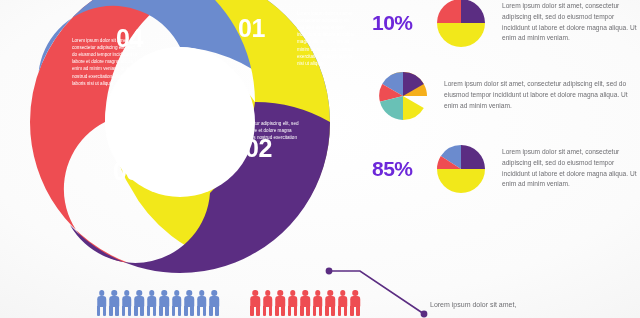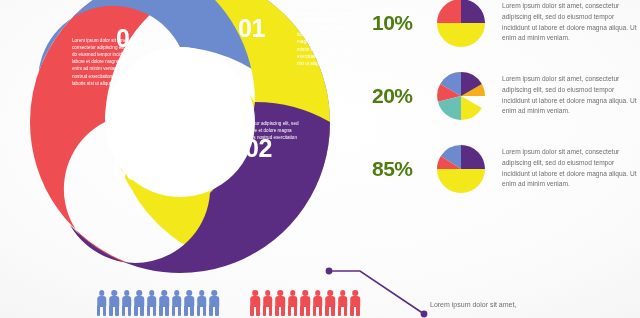--- a/index.html
+++ b/index.html
@@ -35,21 +35,21 @@
 
   
   .pies { position:absolute; left:372px; top:-14px; width:268px; }
   .pie-row { display:flex; align-items:center; height:73px; }
   .pct {
     width:58px;
     text-align:left;
     font-family:"Liberation Sans", sans-serif;
     font-weight:bold;
     font-size:21px;
-    color:#4d7c0f;
+    color:#6d28d9;
     letter-spacing:-0.5px;
   }
   .pie-wrap { width:62px; display:flex; justify-content:center; }
   .pie-note {
     flex:1;
     padding-left:10px;
     font-size:6.6px;
     line-height:1.62;
     color:#6f6f73;
   }
@@ -147,21 +147,20 @@
         <svg width="48" height="48" viewBox="0 0 100 100">
           <path d="M50,50 L50,0 A50,50 0 0,0 0,50 Z" fill="#EE4D52"></path>
           <path d="M50,50 L50,0 A50,50 0 0,1 100,50 Z" fill="#5B2D82"></path>
           <path d="M50,50 L100,50 A50,50 0 0,1 0,50 Z" fill="#F2E81A"></path>
         </svg>
       </div>
       <div class="pie-note">Lorem ipsum dolor sit amet, consectetur adipiscing elit, sed do eiusmod tempor incididunt ut labore et dolore magna aliqua. Ut enim ad minim veniam.</div>
     </div>
 
     <div class="pie-row">
-      <div class="pct">20%</div>
       <div class="pie-wrap">
         <svg width="48" height="48" viewBox="0 0 100 100">
           <path d="M50,50 L50,0 A50,50 0 0,1 93.3,75 Z" fill="#F5AF1B" transform="rotate(-30 50 50)"></path>
           <path d="M50,50 L50,0 A50,50 0 0,1 93.3,25 Z" fill="#5B2D82"></path>
           <path d="M50,50 L50,0 A50,50 0 0,0 6.7,25 Z" fill="#6B8BCE"></path>
           <path d="M50,50 L6.7,25 A50,50 0 0,0 2,62 Z" fill="#EE4D52"></path>
           <path d="M50,50 L2,62 A50,50 0 0,0 50,100 Z" fill="#69C1B6"></path>
           <path d="M50,50 L50,100 A50,50 0 0,0 93.3,75 Z" fill="#F2E81A"></path>
         </svg>
       </div>

